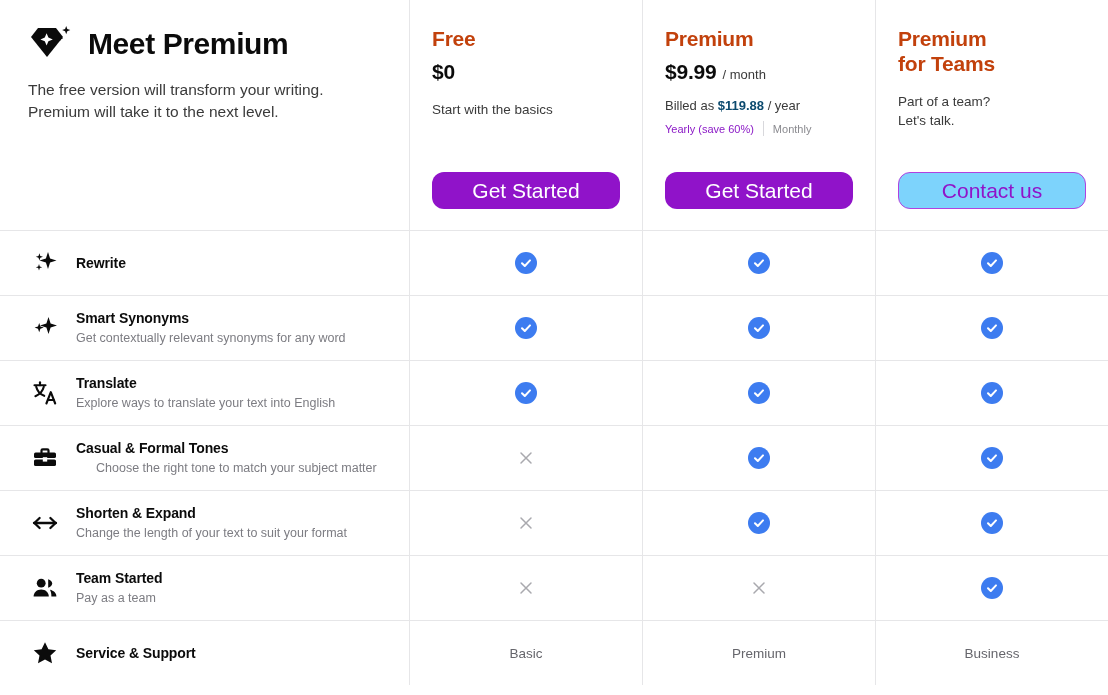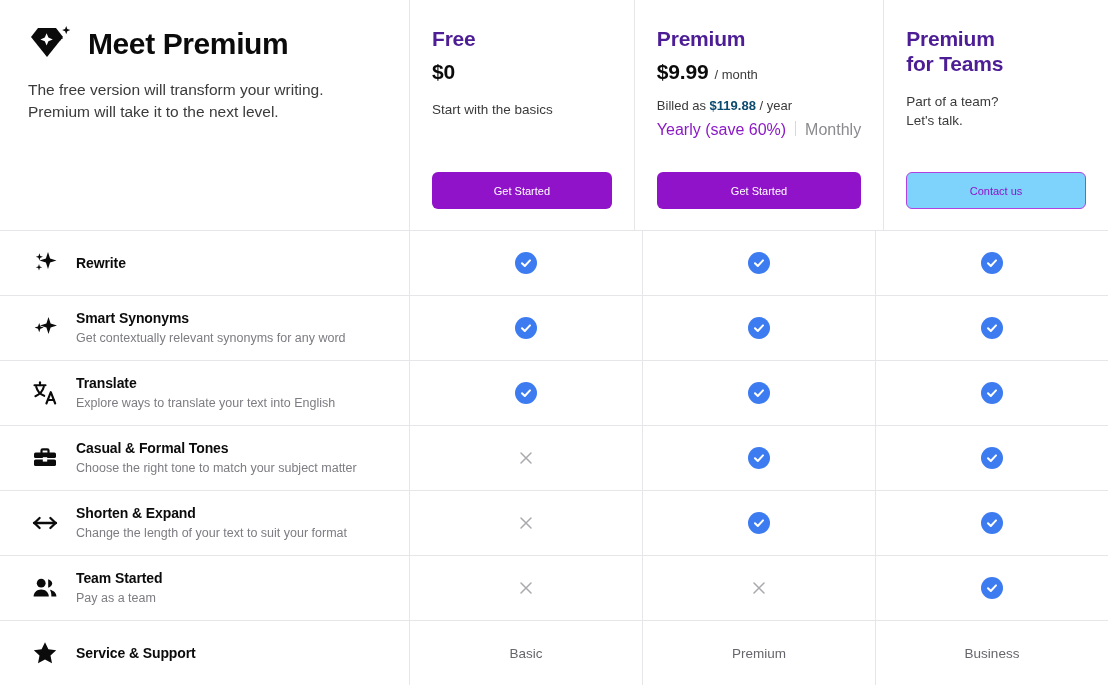--- a/index.html
+++ b/index.html
@@ -53,21 +53,21 @@
     flex: 1 1 0;
     padding: 26px 22px 0 22px;
     border-left: 1px solid #e6e6e8;
     position: relative;
   }
   .plan-name {
     font-size: 21px;
     font-weight: 700;
     letter-spacing: -0.2px;
     line-height: 25px;
-    color: #4c1d95;
+    color: #c2410c;
   }
   .plan-price-row {
     margin-top: 9px;
     display: flex;
     align-items: baseline;
     gap: 6px;
   }
   .plan-price {
     font-size: 21px;
     font-weight: 700;
@@ -87,41 +87,41 @@
   }
   .plan-billed {
     margin-top: 14px;
     font-size: 13px;
     color: #3a3a3a;
   }
   .plan-billed b { font-weight: 700; color: #0c4a6e; }
   .plan-toggle {
     margin-top: 8px;
     display: flex;
-    align-items: flex-start;
-    font-size: 16px;
+    align-items: center;
+    font-size: 11px;
   }
   .toggle-opt { cursor: pointer; white-space: nowrap; }
   .toggle-opt.active { color: #8b19c6; }
   .toggle-opt.inactive { color: #8a8a8f; }
   .toggle-divider {
     width: 1px; height: 15px;
     background: #d8d8dc;
     margin: 0 9px;
   }
 
   .plan-cta { position: absolute; left: 22px; right: 22px; top: 172px; }
   .btn {
     display: flex;
     align-items: center;
     justify-content: center;
     width: 100%;
     height: 37px;
-    border-radius: 6px;
-    font-size: 11px;
+    border-radius: 12px;
+    font-size: 21px;
     font-weight: 400;
     cursor: pointer;
     border: none;
     font-family: "Liberation Sans", sans-serif;
   }
   .btn-filled { background: #9013c9; color: #ffffff; }
   .btn-outline {
     background: #7dd3fc;
     color: #9013c9;
     border: 1.5px solid #b041e0;
@@ -379,21 +379,21 @@
         <span class="feat-icon">
           <svg width="28" height="28" viewBox="0 0 28 28">
             <path d="M10.5 8.5 V6.6 C10.5 5.9 11.0 5.4 11.7 5.4 H16.3 C17.0 5.4 17.5 5.9 17.5 6.6 V8.5" stroke="#0b0b0b" stroke-width="2.2" fill="none" stroke-linecap="round"></path>
             <rect x="3" y="8.6" width="22" height="5.4" rx="1.6" fill="#0b0b0b"></rect>
             <rect x="3" y="15.4" width="22" height="6.6" rx="1.6" fill="#0b0b0b"></rect>
             <rect x="11.8" y="13.2" width="4.4" height="4.4" fill="#ffffff"></rect>
           </svg>
         </span>
         <span class="feat-text">
           <span class="feat-title" style="display: block;">Casual &amp; Formal Tones</span>
-          <span class="feat-desc" style="display: block;">Choose the right tone to match your subject matter</span>
+          <span class="feat-desc" style="display: block; margin-left: 20px;">Choose the right tone to match your subject matter</span>
         </span>
       </div>
       <div class="cell-val">
         <svg class="cross" width="20" height="20" viewBox="0 0 20 20">
             <path d="M5 5 L15 15 M15 5 L5 15" stroke="#a9a9ae" stroke-width="1.5" stroke-linecap="round"></path>
           </svg>
       </div>
       <div class="cell-val">
         <span class="check">
             <svg width="14" height="14" viewBox="0 0 14 14">

